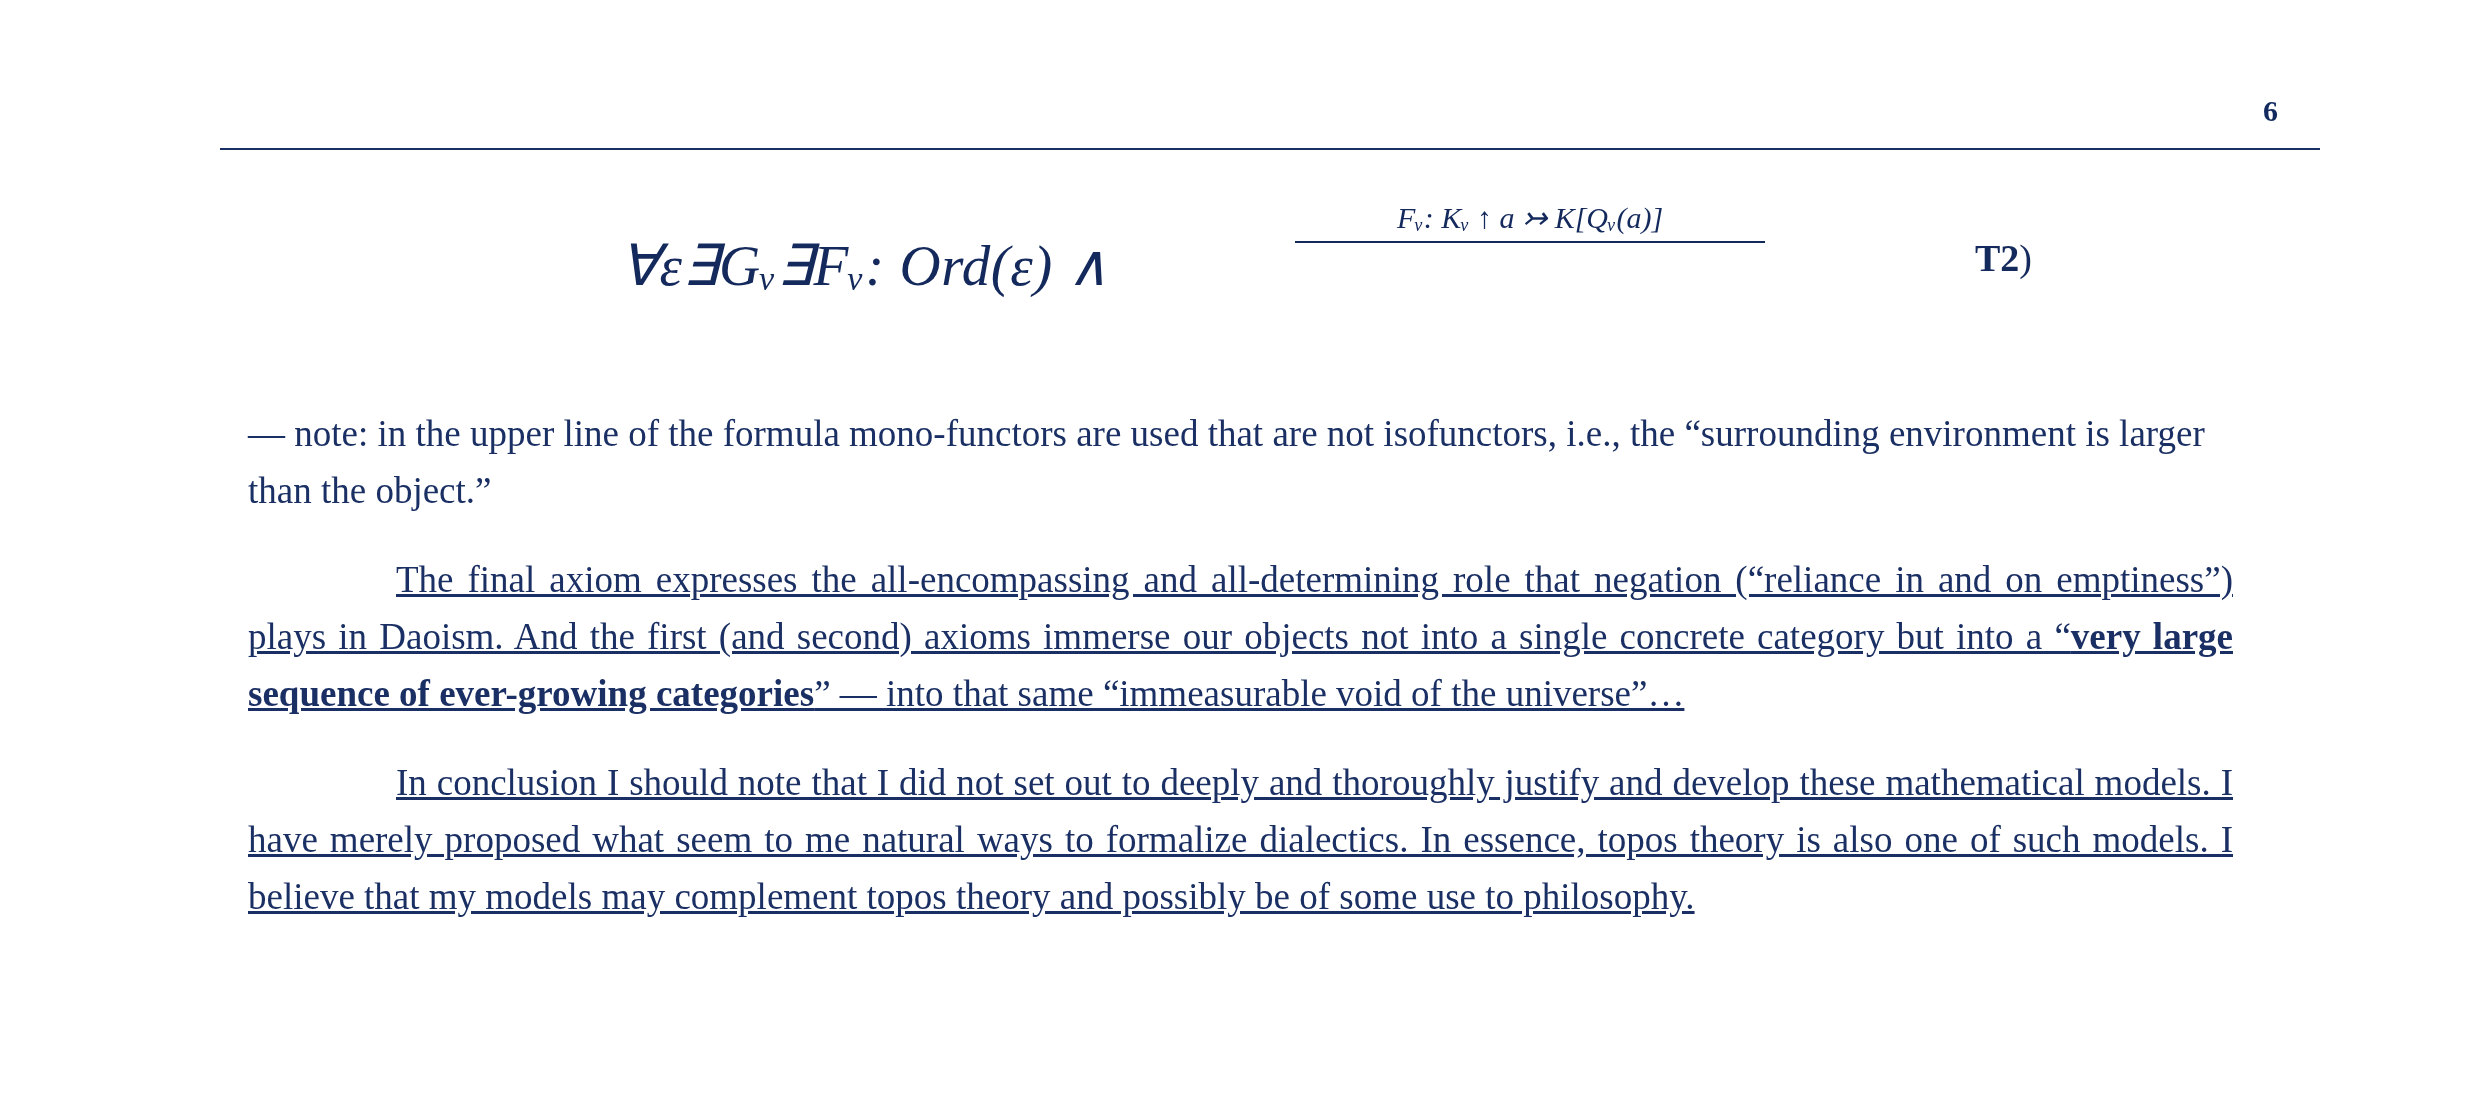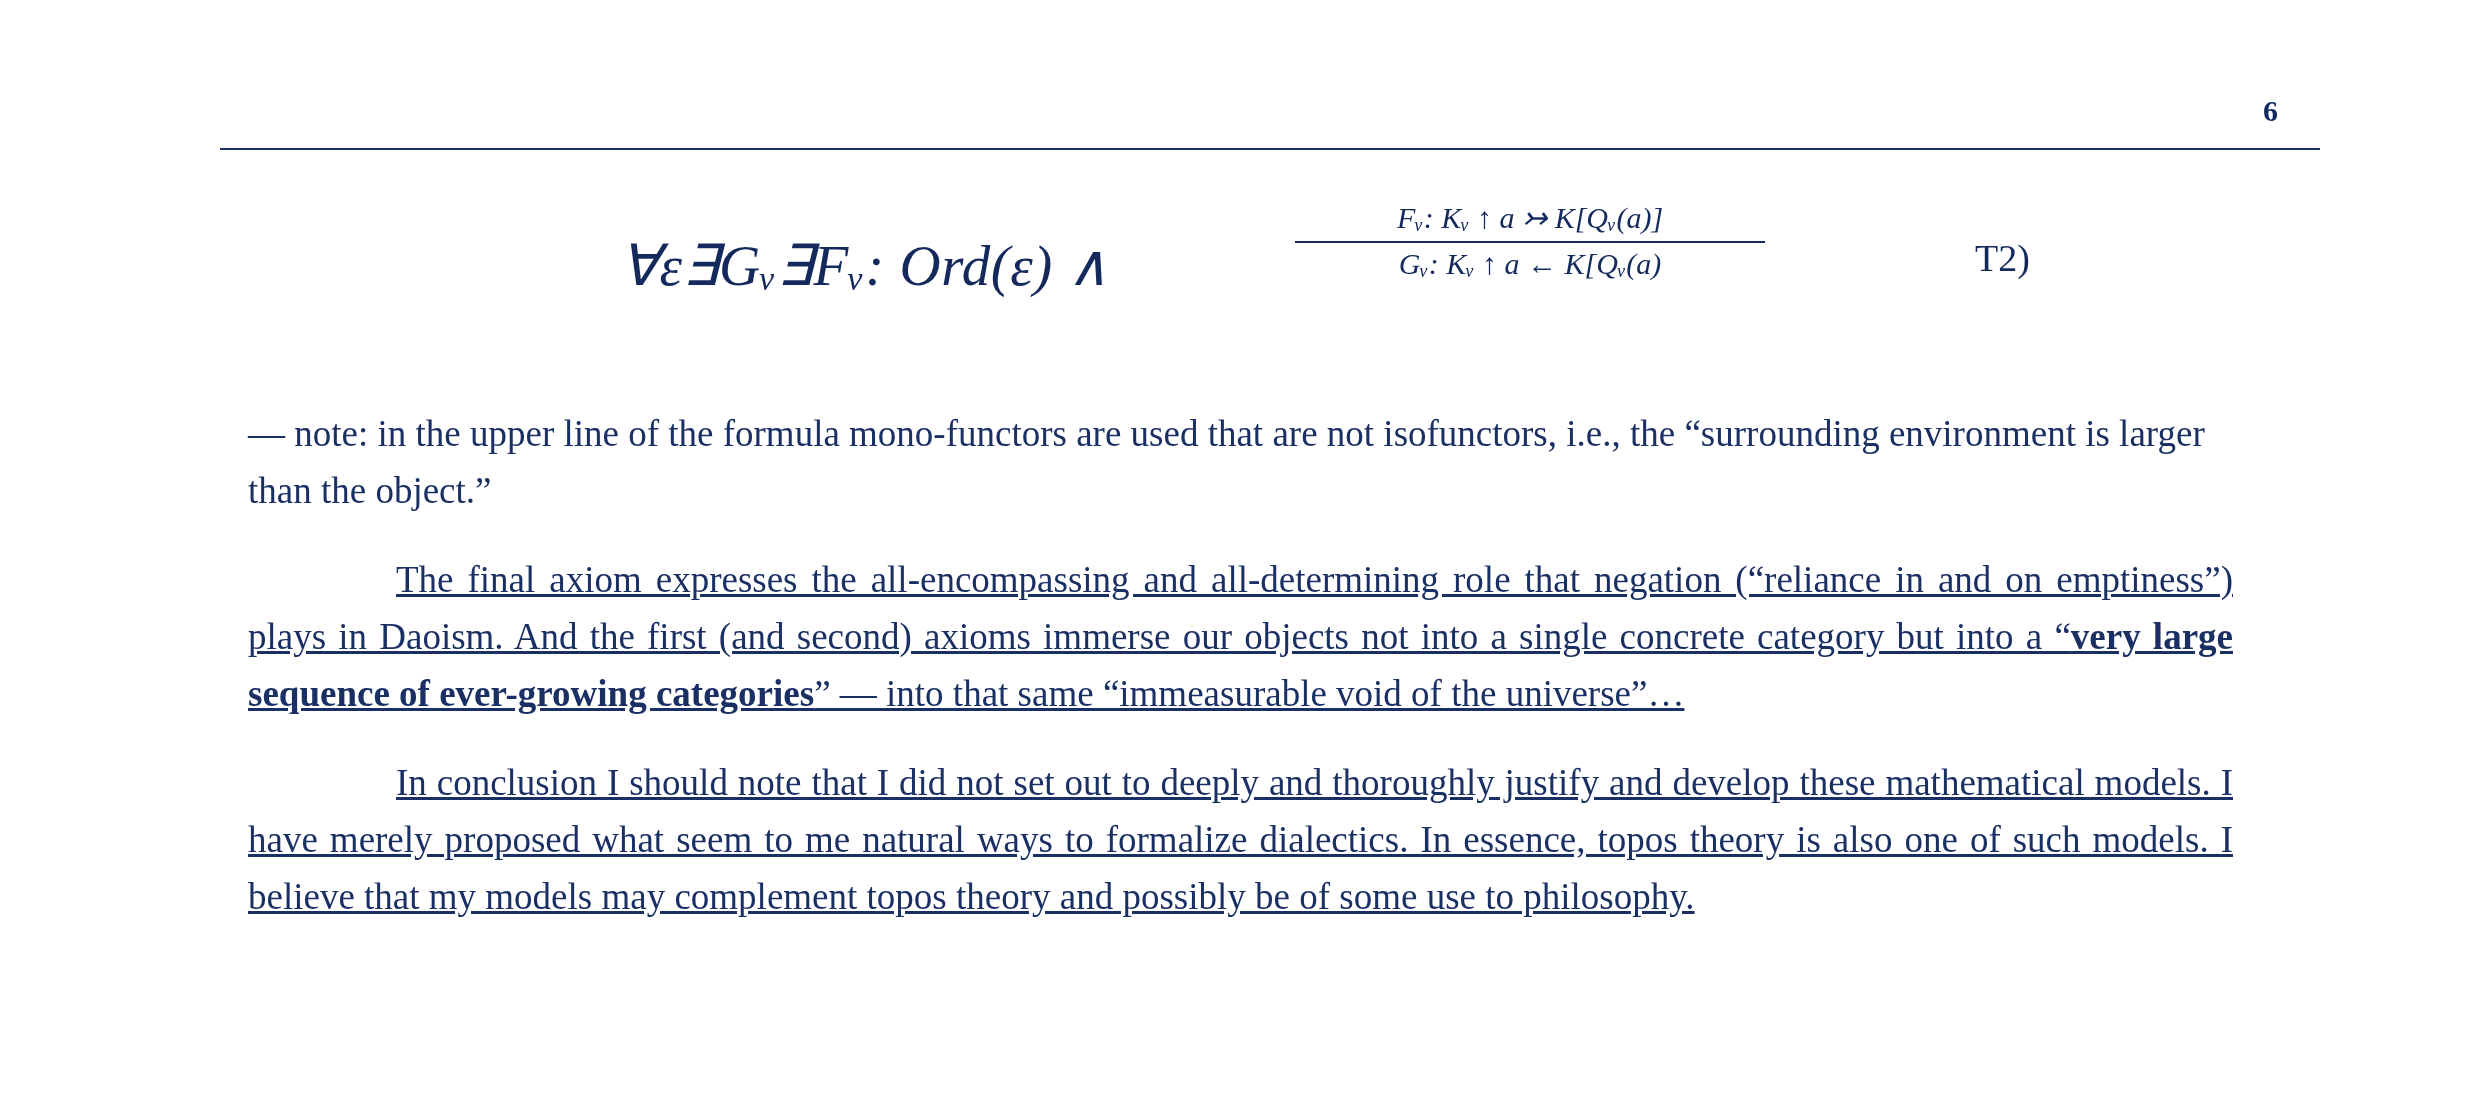--- a/index.html
+++ b/index.html
@@ -85,21 +85,21 @@
     width: 470px;
   }
   .formula-tag {
     position: absolute;
     left: 1755px;
     top: 46px;
     font-size: 38px;
     white-space: nowrap;
     color: #14295c;
   }
-  .formula-tag b { font-weight: normal; }
+  .formula-tag b { font-weight: bold; }
 
   
   .body-text {
     position: absolute;
     left: 248px;
     top: 405px;
     width: 1985px;
   }
   p {
     margin: 0;
@@ -126,21 +126,20 @@
     <div class="page-number">6</div>
     <div class="header-rule"></div>
   </div>
 
   <div class="formula-block">
     <div class="formula-inner">
       <div class="formula-left">∀ε∃Gᵥ∃Fᵥ: Ord(ε)  ∧</div>
       <div class="formula-frac">
         <div class="frac-num">Fᵥ: Kᵥ ↑ a ↣ K[Qᵥ(a)]</div>
         <div class="frac-bar"></div>
-        <div class="frac-den">Gᵥ: Kᵥ ↑ a ← K[Qᵥ(a)</div>
       </div>
       <div class="formula-tag"><b>T2</b><span>)</span></div>
     </div>
   </div>
 
   <div class="body-text">
     <p class="note">— note: in the upper line of the formula mono-functors are used that are not isofunctors, i.e., the “surrounding environment is larger than the object.”</p>
 
     <p class="justify indent"><span>The final axiom expresses the all-encompassing and all-determining role that negation (“reliance in and on emptiness”) plays in Daoism. And the first (and second) axioms immerse our objects not into a single concrete category but into a “</span><span class="bold">very large sequence of ever-growing categories</span><span>” — into that same “immeasurable void of the universe”…</span></p>
 

